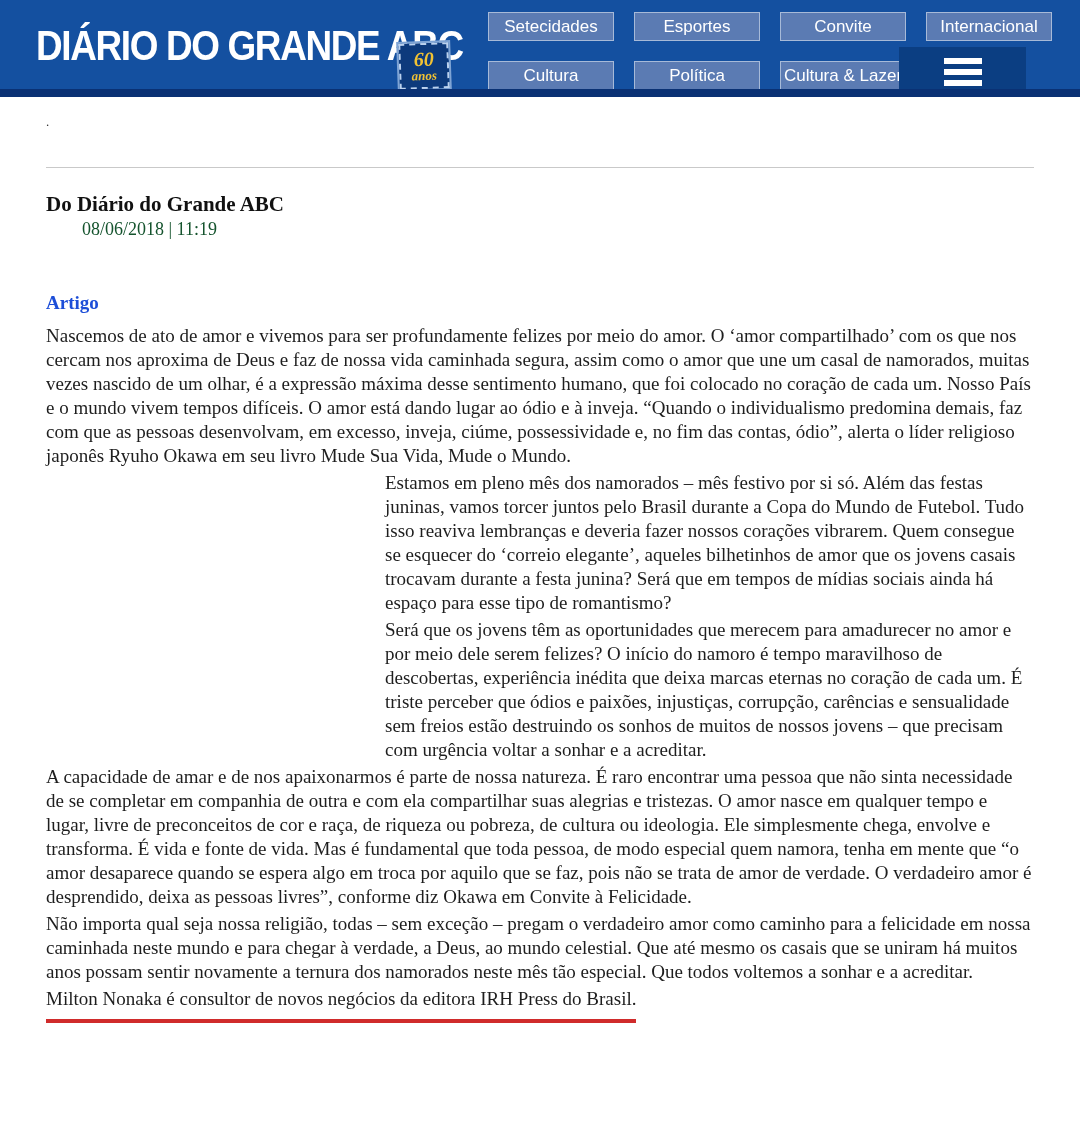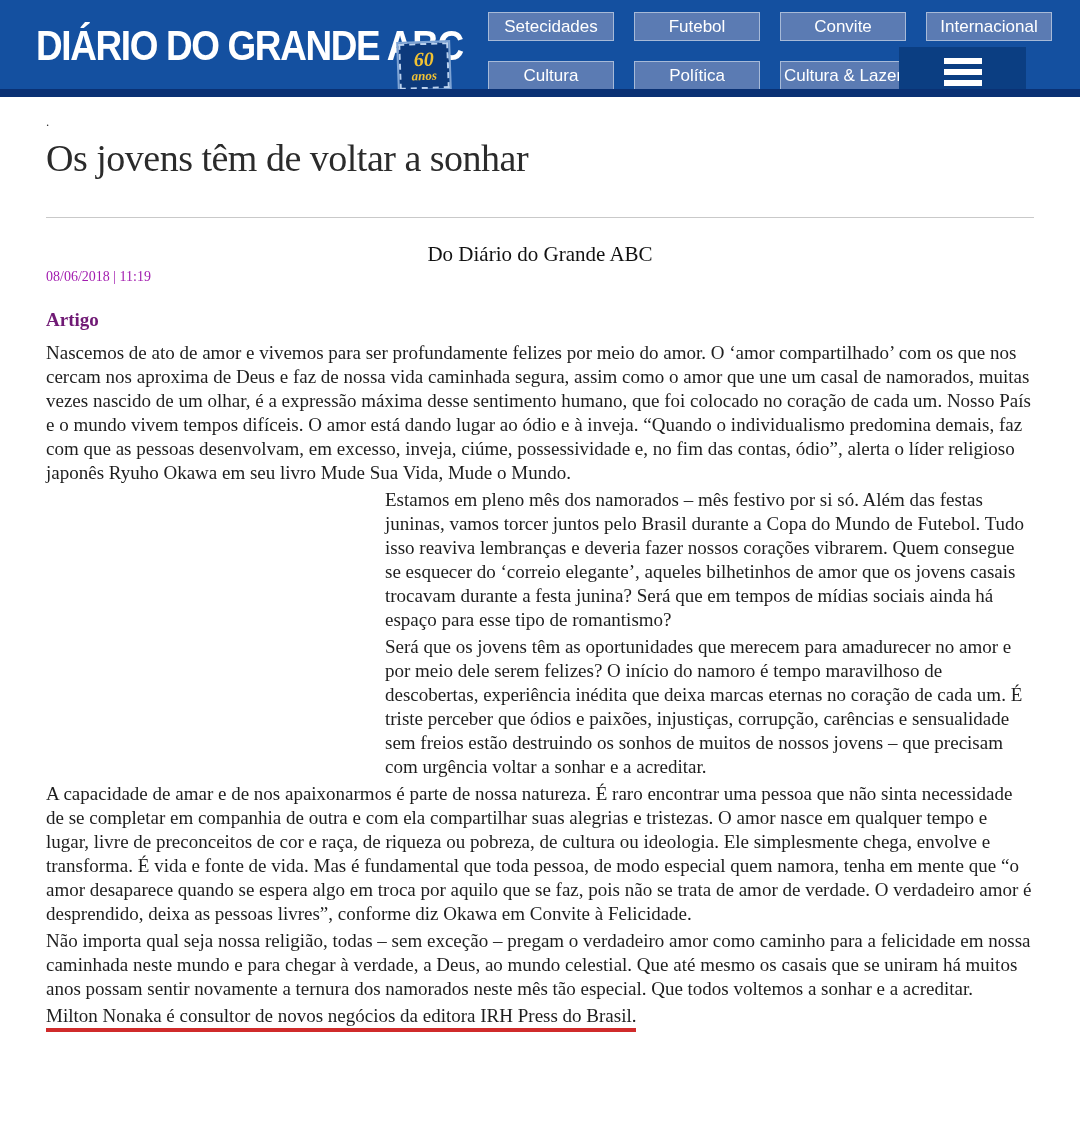--- a/index.html
+++ b/index.html
@@ -116,34 +116,34 @@
     line-height: 1.15;
   }
   .title-rule {
     border: none;
     border-top: 1px solid #c9c9c9;
     margin-top: 36px;
   }
   .byline {
     margin-top: 24px;
     font-size: 21px;
-    font-weight: 400;
+    font-weight: 700;
     color: #111;
-    text-align: center;
   }
   .dateline {
-    font-size: 14px;
-    color: #a21caf;
+    font-size: 18px;
+    color: #14532d;
     margin-top: 2px;
+    margin-left: 36px;
   }
   .section-label {
-    margin-top: 24px;
+    margin-top: 52px;
     font-size: 19px;
     font-weight: 700;
-    color: #701a75;
+    color: #1d4ed8;
   }
   .article-body {
     margin-top: 10px;
   }
   .article-body p {
     font-size: 19px;
     line-height: 24px;
     color: #1e1e1e;
     margin-top: 3px;
     text-align: left;
@@ -152,52 +152,51 @@
     float: left;
     width: 339px;
     height: 285px;
     background: transparent;
   }
   .footer-note {
     display: inline;
   }
   .footer-note span {
     border-bottom: 4px solid #d02b2b;
-    padding-bottom: 2px;
+    padding-bottom: 10px;
   }
 </style>
 </head>
 <body>
 
 <header class="site-header">
   <div class="masthead">DIÁRIO DO GRANDE ABC</div>
   <div class="anniv-badge">
     <span class="b1">60</span>
     <span class="b2">anos</span>
   </div>
   <nav class="nav-grid">
     <div class="nav-btn">Setecidades</div>
-    <div class="nav-btn">Futebol</div>
+    <div class="nav-btn">Esportes</div>
     <div class="nav-btn">Convite</div>
     <div class="nav-btn">Internacional</div>
     <div class="nav-btn">Cultura</div>
     <div class="nav-btn">Política</div>
     <div class="nav-btn">Cultura &amp; Lazer</div>
   </nav>
   <div class="menu-tile">
     <span class="bar"></span>
     <span class="bar"></span>
     <span class="bar"></span>
   </div>
   <div class="bottom-strip"></div>
 </header>
 
 <main class="content">
   <div class="stray-dot">.</div>
-  <h1 class="article-title">Os jovens têm de voltar a sonhar</h1>
   <hr class="title-rule">
   <div class="byline">Do Diário do Grande ABC</div>
   <div class="dateline">08/06/2018 | 11:19</div>
   <div class="section-label">Artigo</div>
 
   <div class="article-body">
     <p>Nascemos de ato de amor e vivemos para ser profundamente felizes por meio do amor. O ‘amor compartilhado’ com os que nos cercam nos aproxima de Deus e faz de nossa vida caminhada segura, assim como o amor que une um casal de namorados, muitas vezes nascido de um olhar, é a expressão máxima desse sentimento humano, que foi colocado no coração de cada um. Nosso País e o mundo vivem tempos difíceis. O amor está dando lugar ao ódio e à inveja. “Quando o individualismo predomina demais, faz com que as pessoas desenvolvam, em excesso, inveja, ciúme, possessividade e, no fim das contas, ódio”, alerta o líder religioso japonês Ryuho Okawa em seu livro Mude Sua Vida, Mude o Mundo.</p>
     <div class="media-float"></div>
     <p>Estamos em pleno mês dos namorados – mês festivo por si só. Além das festas juninas, vamos torcer juntos pelo Brasil durante a Copa do Mundo de Futebol. Tudo isso reaviva lembranças e deveria fazer nossos corações vibrarem. Quem consegue se esquecer do ‘correio elegante’, aqueles bilhetinhos de amor que os jovens casais trocavam durante a festa junina? Será que em tempos de mídias sociais ainda há espaço para esse tipo de romantismo?</p>
     <p>Será que os jovens têm as oportunidades que merecem para amadurecer no amor e por meio dele serem felizes? O início do namoro é tempo maravilhoso de descobertas, experiência inédita que deixa marcas eternas no coração de cada um. É triste perceber que ódios e paixões, injustiças, corrupção, carências e sensualidade sem freios estão destruindo os sonhos de muitos de nossos jovens – que precisam com urgência voltar a sonhar e a acreditar.</p>

